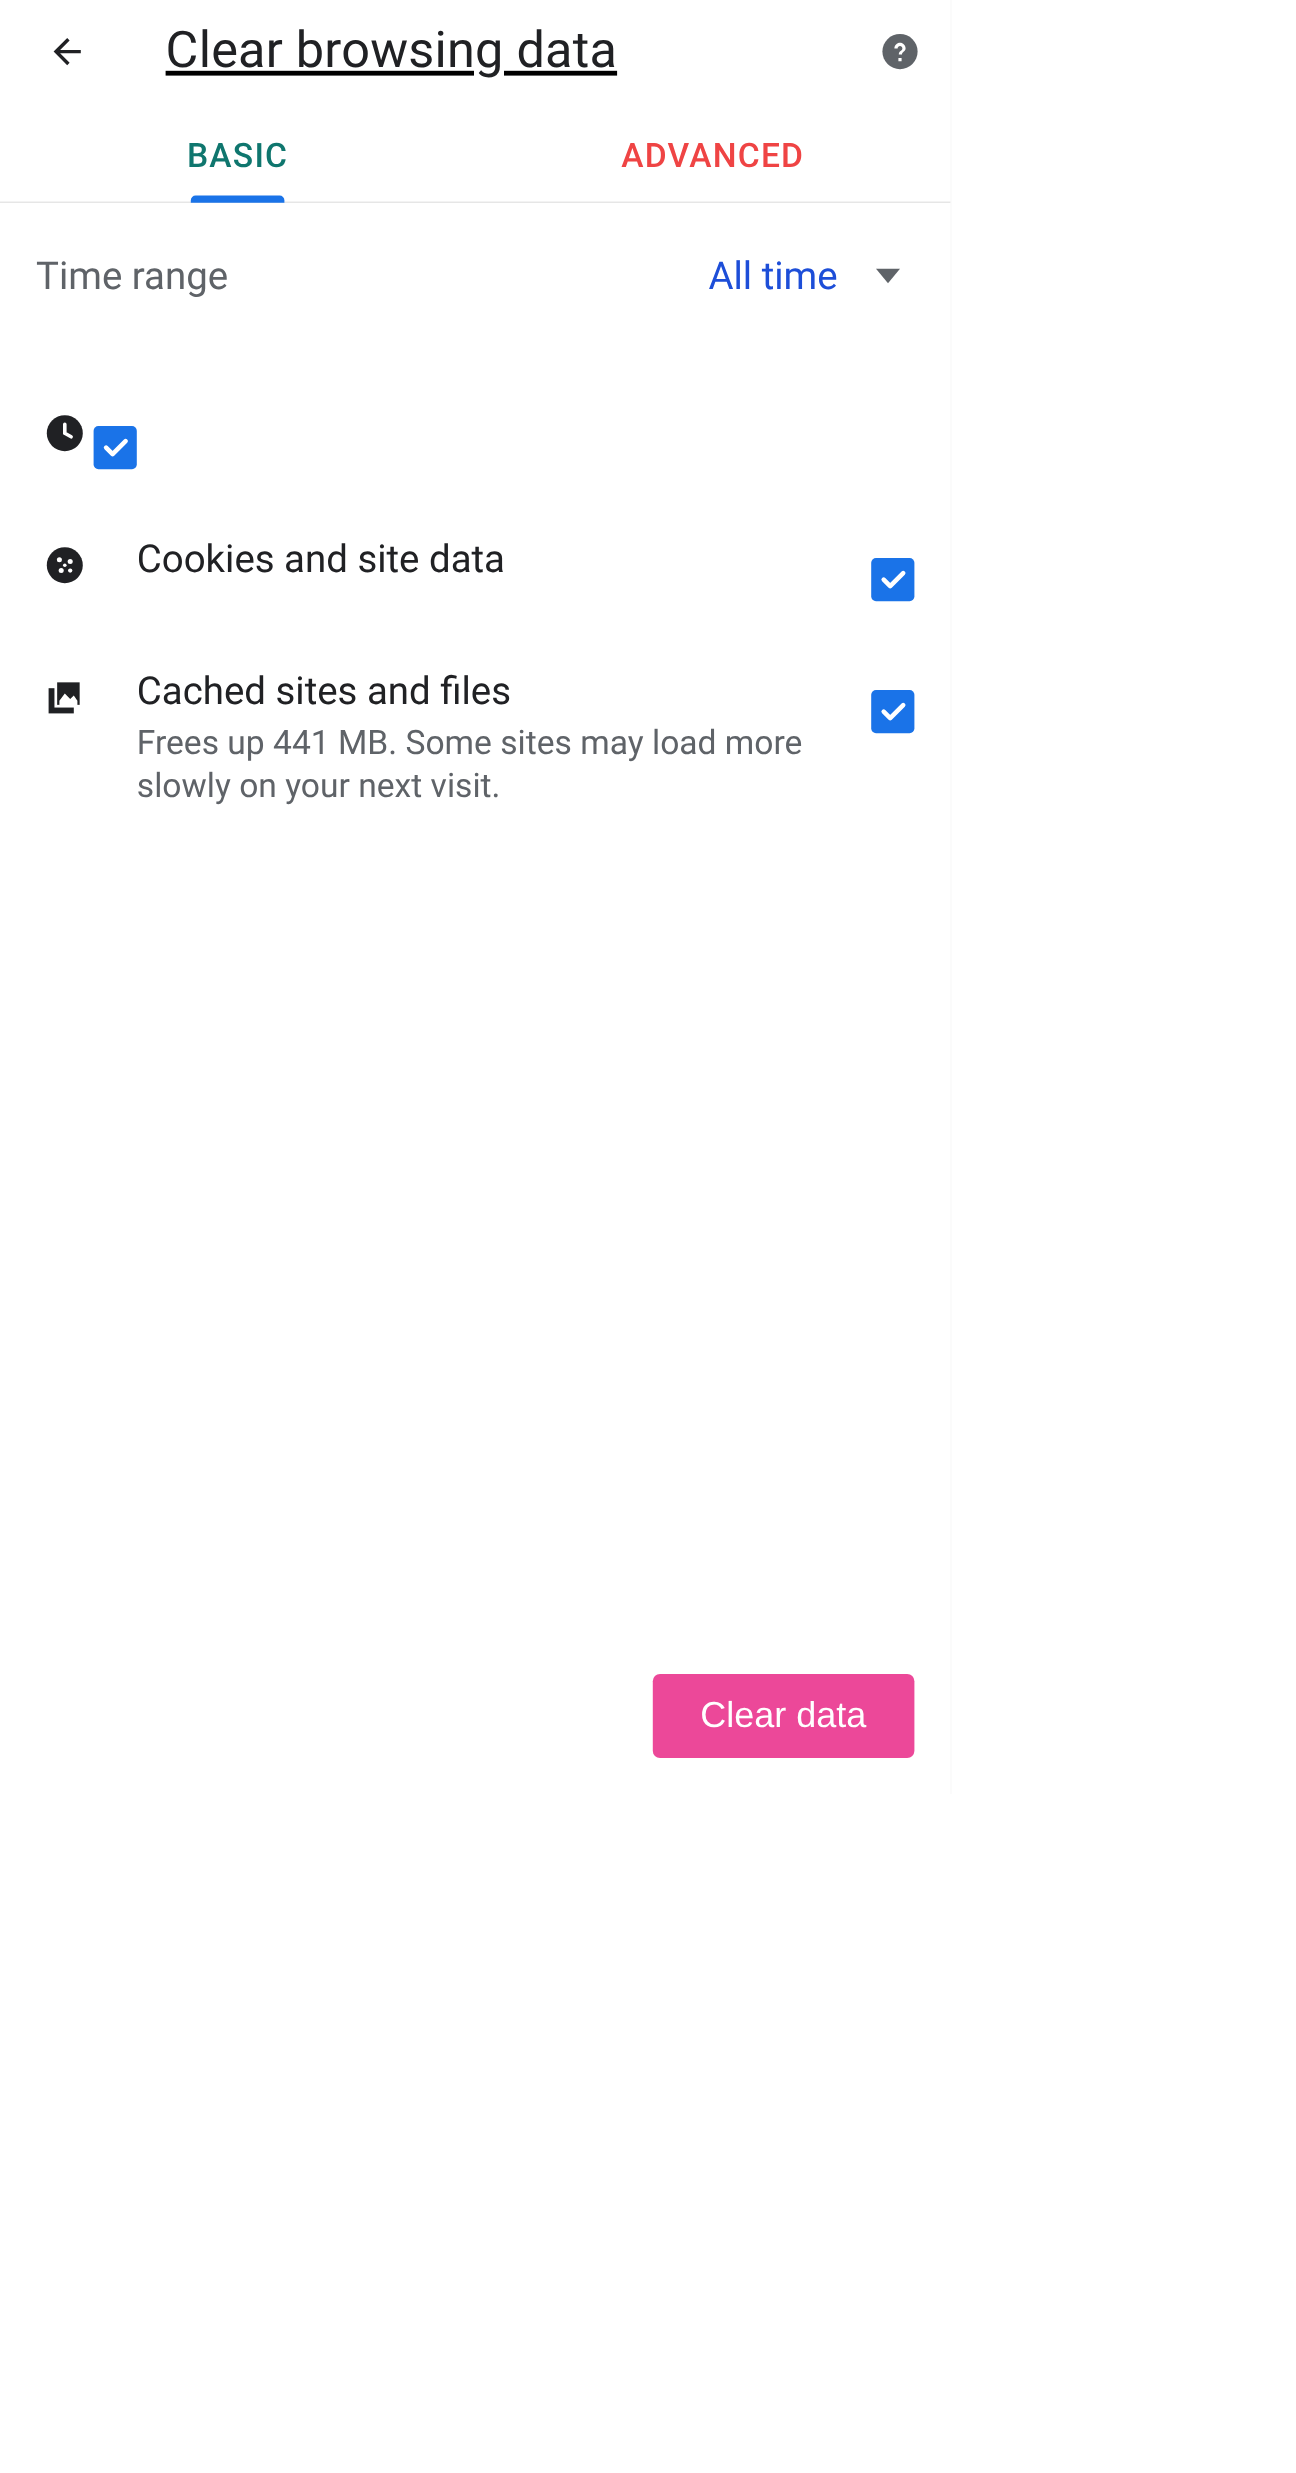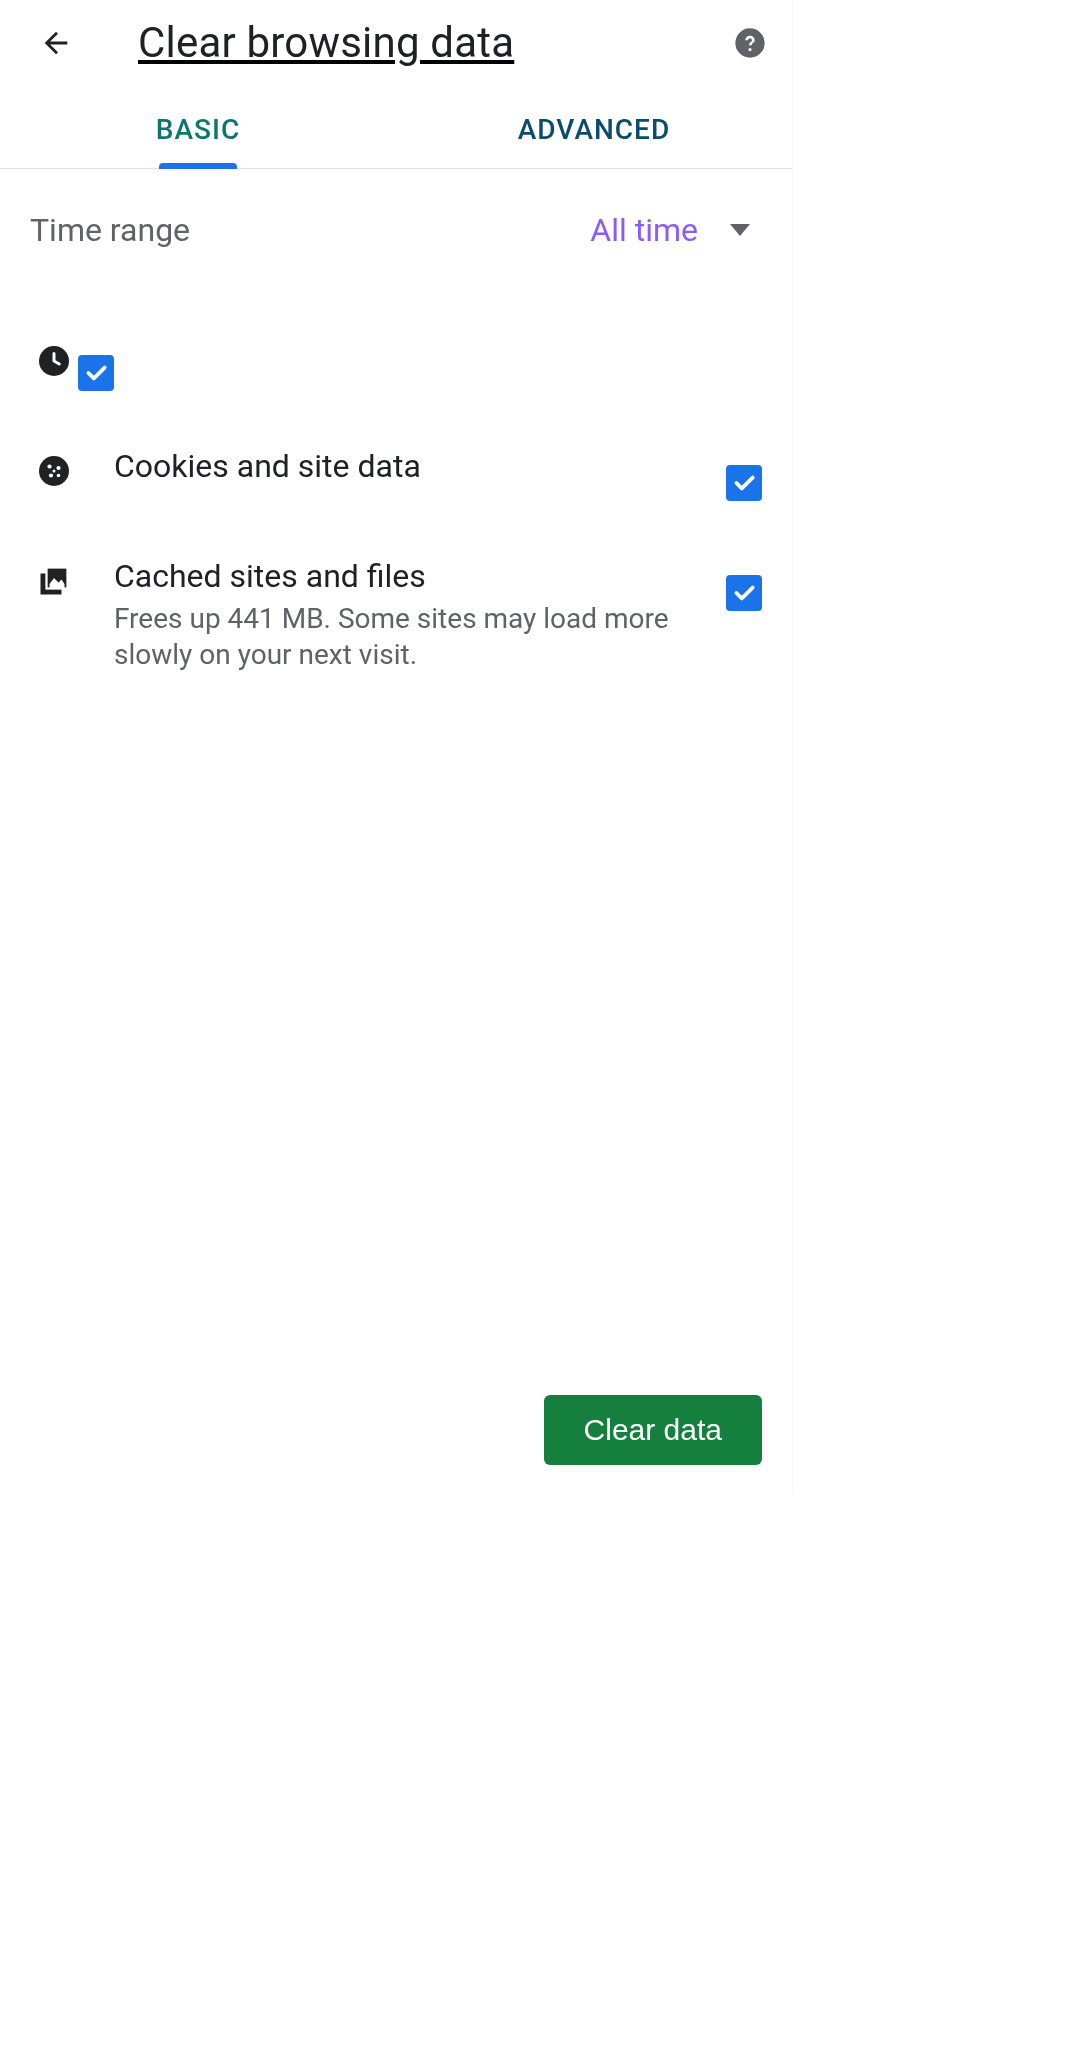--- a/index.html
+++ b/index.html
@@ -5,37 +5,37 @@
   * { box-sizing: border-box; margin: 0; padding: 0; }
   html, body { width: 1080px; height: 2061px; font-family: Roboto, Arial, sans-serif; background: #fff; position: relative; }
   .inner { width: 793px; margin-left: 0; background:#fff; height:1495px; position:relative; border-right:1px solid rgba(0,0,0,0.03);}
   .header { display:flex; align-items:center; padding: 18px 24px 24px 32px; text-decoration: underline; }
   .back-btn { width:48px; height:48px; display:flex; align-items:center; justify-content:center; cursor:pointer; }
   .title { font-size:42px; font-weight:400; color:#202124; margin-left:58px; letter-spacing:0.2px;}
   .help-btn { margin-left:auto; width:36px; height:36px; display:flex; align-items:center; justify-content:center; cursor:pointer;}
   .tabs { display:flex; border-bottom:1px solid #e0e0e0; height:78px; }
   .tab { flex:1; display:flex; align-items:center; justify-content:center; font-size:28px; font-weight:500; letter-spacing:1px; cursor:pointer; position:relative; }
   .tab.active { color:#0f766e; }
-  .tab.inactive { color:#0c4a6e;text-align:center; }
+  .tab.inactive { color:#ef4444;text-align:center; }
   .tab.active::after { content:""; position:absolute; bottom:-1px; left:50%; transform:translateX(-50%); width:78px; height:6px; background:#1a73e8; border-radius:4px 4px 0 0;}
   .timerange { display:flex; padding: 42px 42px 30px 30px; gap: 32px; }
   .timerange-label { font-size:32px; color:#5f6368; }
   .timerange-value-wrap { margin-left:auto; display:flex; align-items:center; cursor:pointer; gap:32px;}
-  .timerange-value { font-size:32px; color:#8b5cf6; }
+  .timerange-value { font-size:32px; color:#1d4ed8; }
   .dropdown-caret { width:0; height:0; border-left:10px solid transparent; border-right:10px solid transparent; border-top:12px solid #5f6368; }
   .options { padding: 30px 30px 0 30px; }
   .option-row { display:flex; align-items:flex-start; padding: 28px 0; }
   .option-icon { width:48px; display:flex; justify-content:center; padding-top:6px; flex-shrink:0;}
   .option-text { flex:1; padding:0 30px 0 36px; }
   .option-title { font-size:32px; color:#202124; margin-bottom:6px; }
   .option-desc { font-size:28px; color:#5f6368; line-height:1.28; }
   .option-desc a { color:#1a73e8; text-decoration:none; }
   .option-check { padding-top:18px; flex-shrink:0; }
   .checkbox { width:36px; height:36px; background:#1a73e8; border-radius:4px; display:flex; align-items:center; justify-content:center; cursor:pointer;}
-  .clear-btn { position:absolute; right:30px; bottom:30px; background:#15803d; color:#fff; font-size:30px; font-weight:500; padding:18px 40px; border-radius:6px; cursor:pointer; border:none; }
+  .clear-btn { position:absolute; right:30px; bottom:30px; background:#ec4899; color:#fff; font-size:30px; font-weight:500; padding:18px 40px; border-radius:6px; cursor:pointer; border:none; }
 </style>
 </head>
 <body>
 
 <div class="inner">
 
   <div class="header">
     <div class="back-btn">
       <svg width="34" height="34" viewBox="0 0 24 24">
           <path fill="#202124" d="M20 11H7.83l5.59-5.59L12 4l-8 8 8 8 1.41-1.41L7.83 13H20v-2z"></path>

